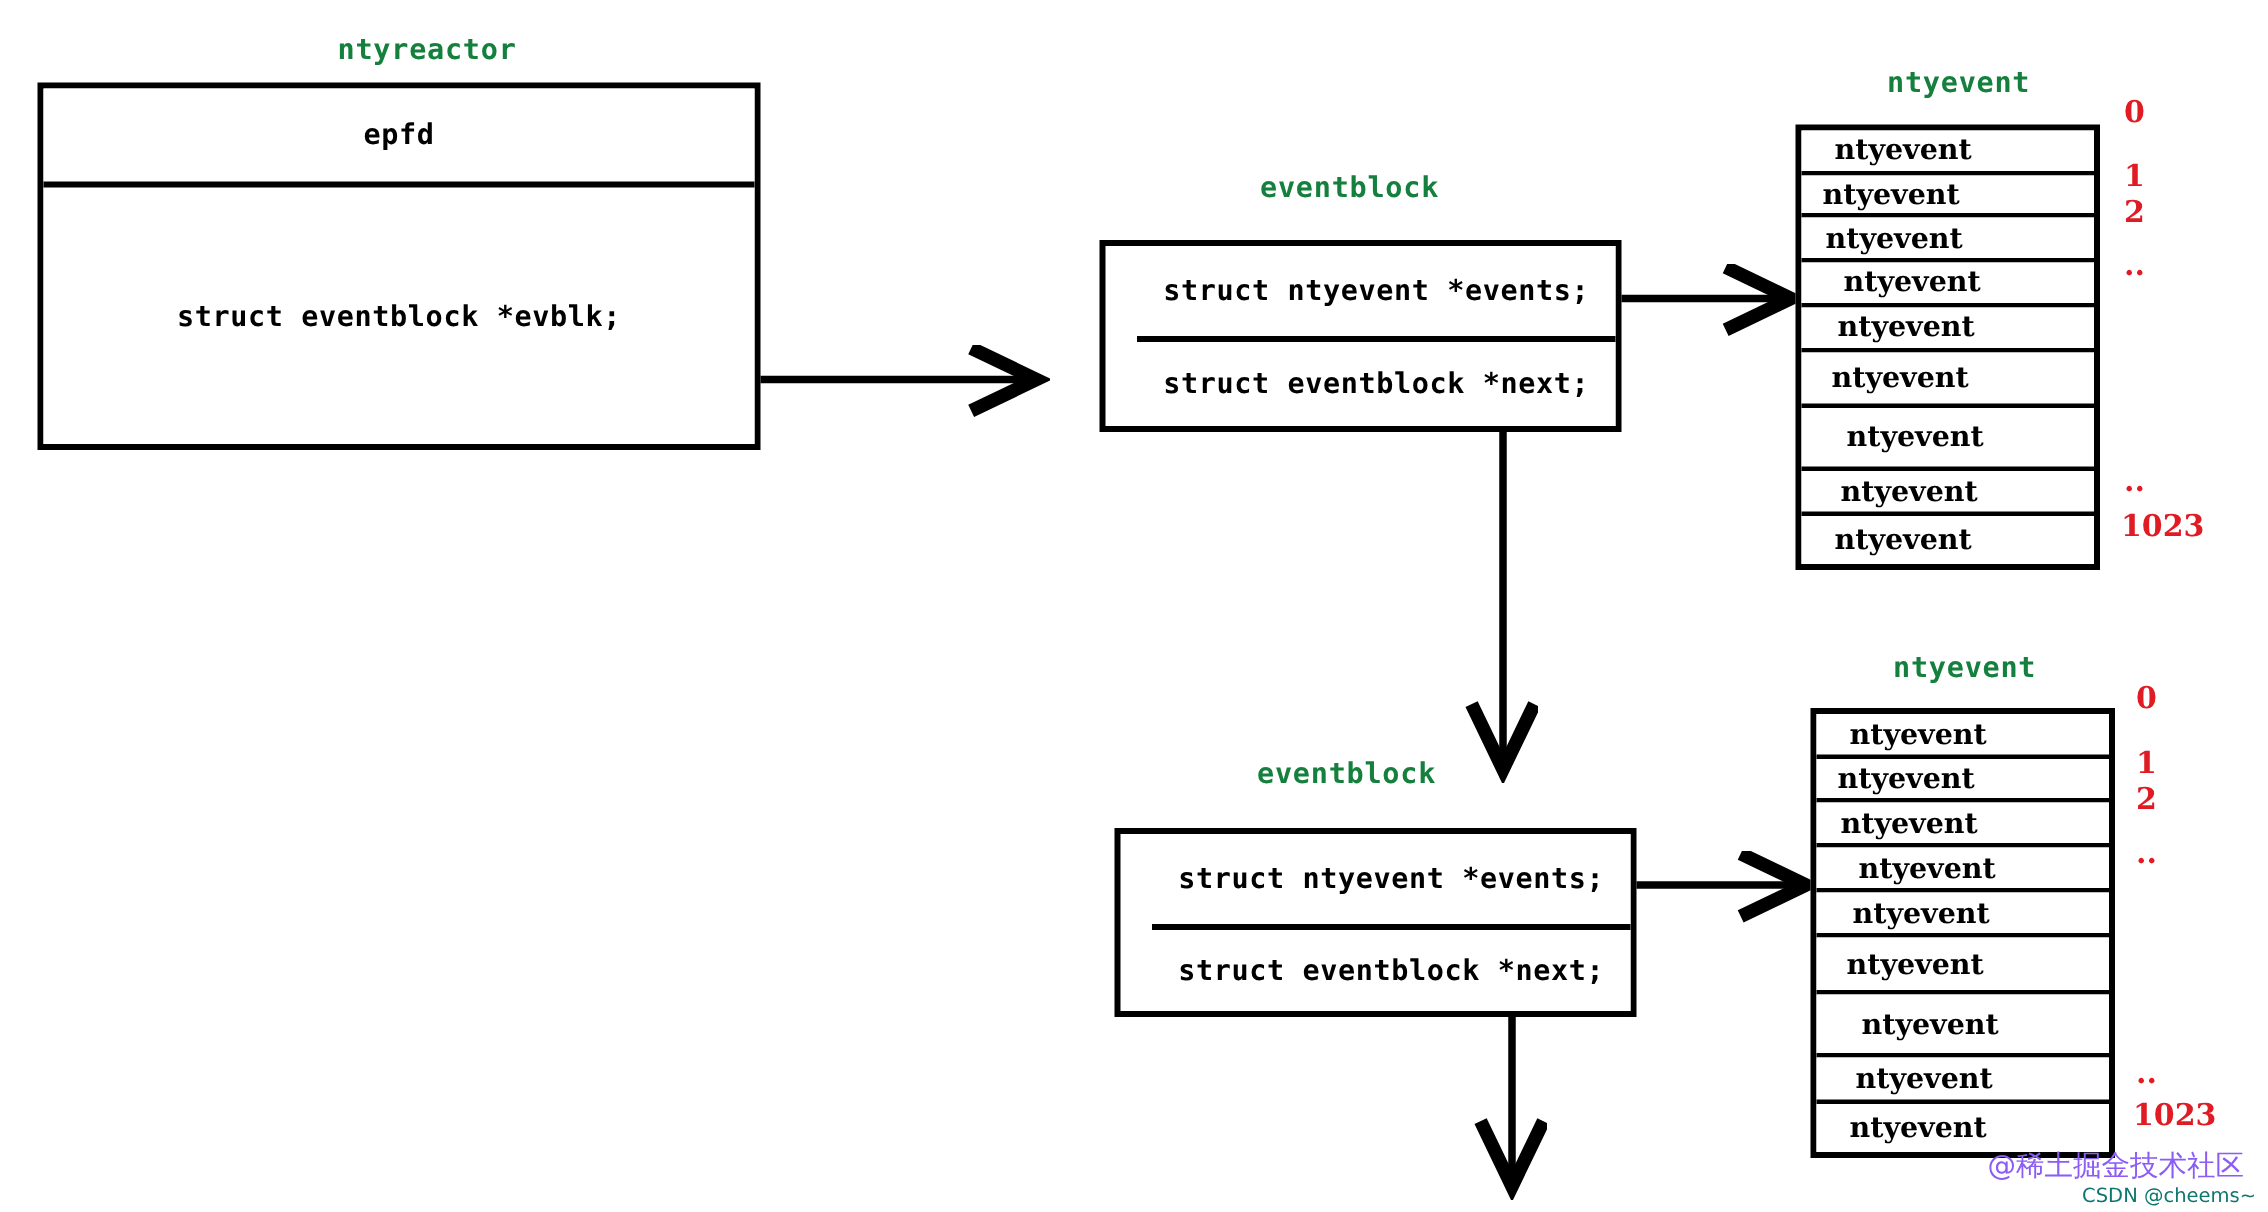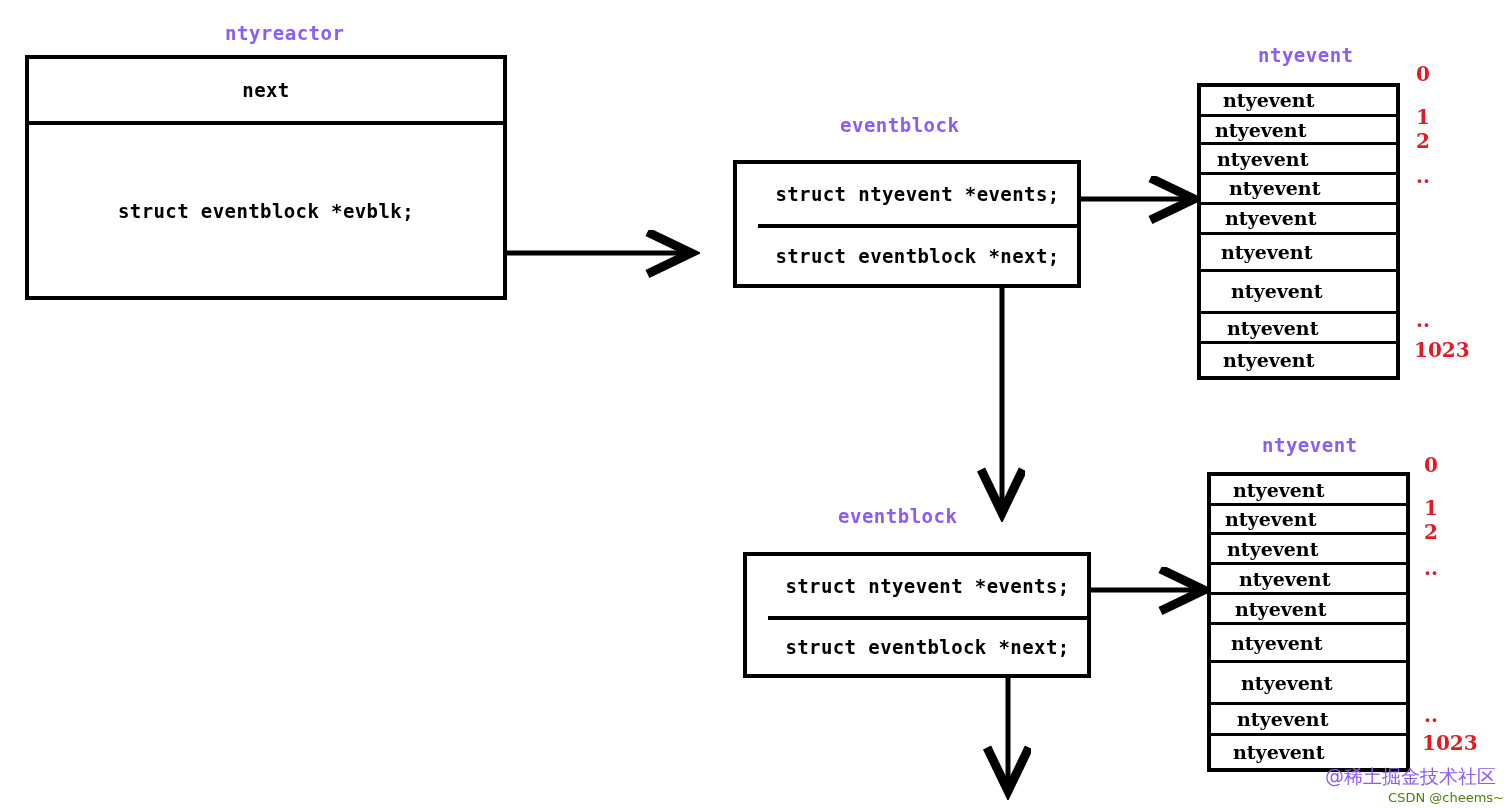--- a/index.html
+++ b/index.html
@@ -23,21 +23,21 @@
     height: 808px;
   }
 
   .caption {
     position: absolute;
     font-family: "DejaVu Sans Mono", "Liberation Mono", monospace;
     font-size: 19px;
     font-weight: 600;
     letter-spacing: 0.5px;
     white-space: nowrap;
-    color: #8b5cf6;
+    color: #15803d;
   }
 
   
   .struct-box {
     position: absolute;
     box-sizing: border-box;
     border: 4px solid #000;
     background: #fff;
     display: flex;
     flex-direction: column;
@@ -137,21 +137,21 @@
     font-size: 19px;
     color: #8b5cf6;
     white-space: nowrap;
   }
   .watermark-en {
     position: absolute;
     right: 8px;
     top: 790px;
     font-family: "DejaVu Sans", "Liberation Sans", sans-serif;
     font-size: 13px;
-    color: #4d7c0f;
+    color: #0f766e;
     white-space: nowrap;
   }
 </style>
 </head>
 <body>
 
 <div class="canvas">
 
   <svg class="wires" viewBox="0 0 1512 808">
     <defs>
@@ -170,21 +170,21 @@
     <line x1="1002" y1="268" x2="1002" y2="512" stroke="#000" stroke-width="5" marker-end="url(#arrowheadbig)"></line>
 
     <line x1="1050" y1="590" x2="1203" y2="590" stroke="#000" stroke-width="5" marker-end="url(#arrowheadbig)"></line>
 
     <line x1="1008" y1="660" x2="1008" y2="790" stroke="#000" stroke-width="5" marker-end="url(#arrowheadbig)"></line>
   </svg>
 
   <div class="caption" style="left:225px; top:22px;">ntyreactor</div>
 
   <div class="struct-box" id="reactor-box">
-    <div class="struct-field f0">next</div>
+    <div class="struct-field f0">epfd</div>
     <div class="struct-field f2">struct eventblock *evblk;</div>
   </div>
 
   <div class="caption" style="left:840px; top:114px;">eventblock</div>
 
   <div class="struct-box evblock-box" id="evblock-1">
     <div class="struct-field f0">struct ntyevent *events;</div>
     <div class="struct-field f1">struct eventblock *next;</div>
   </div>
 

